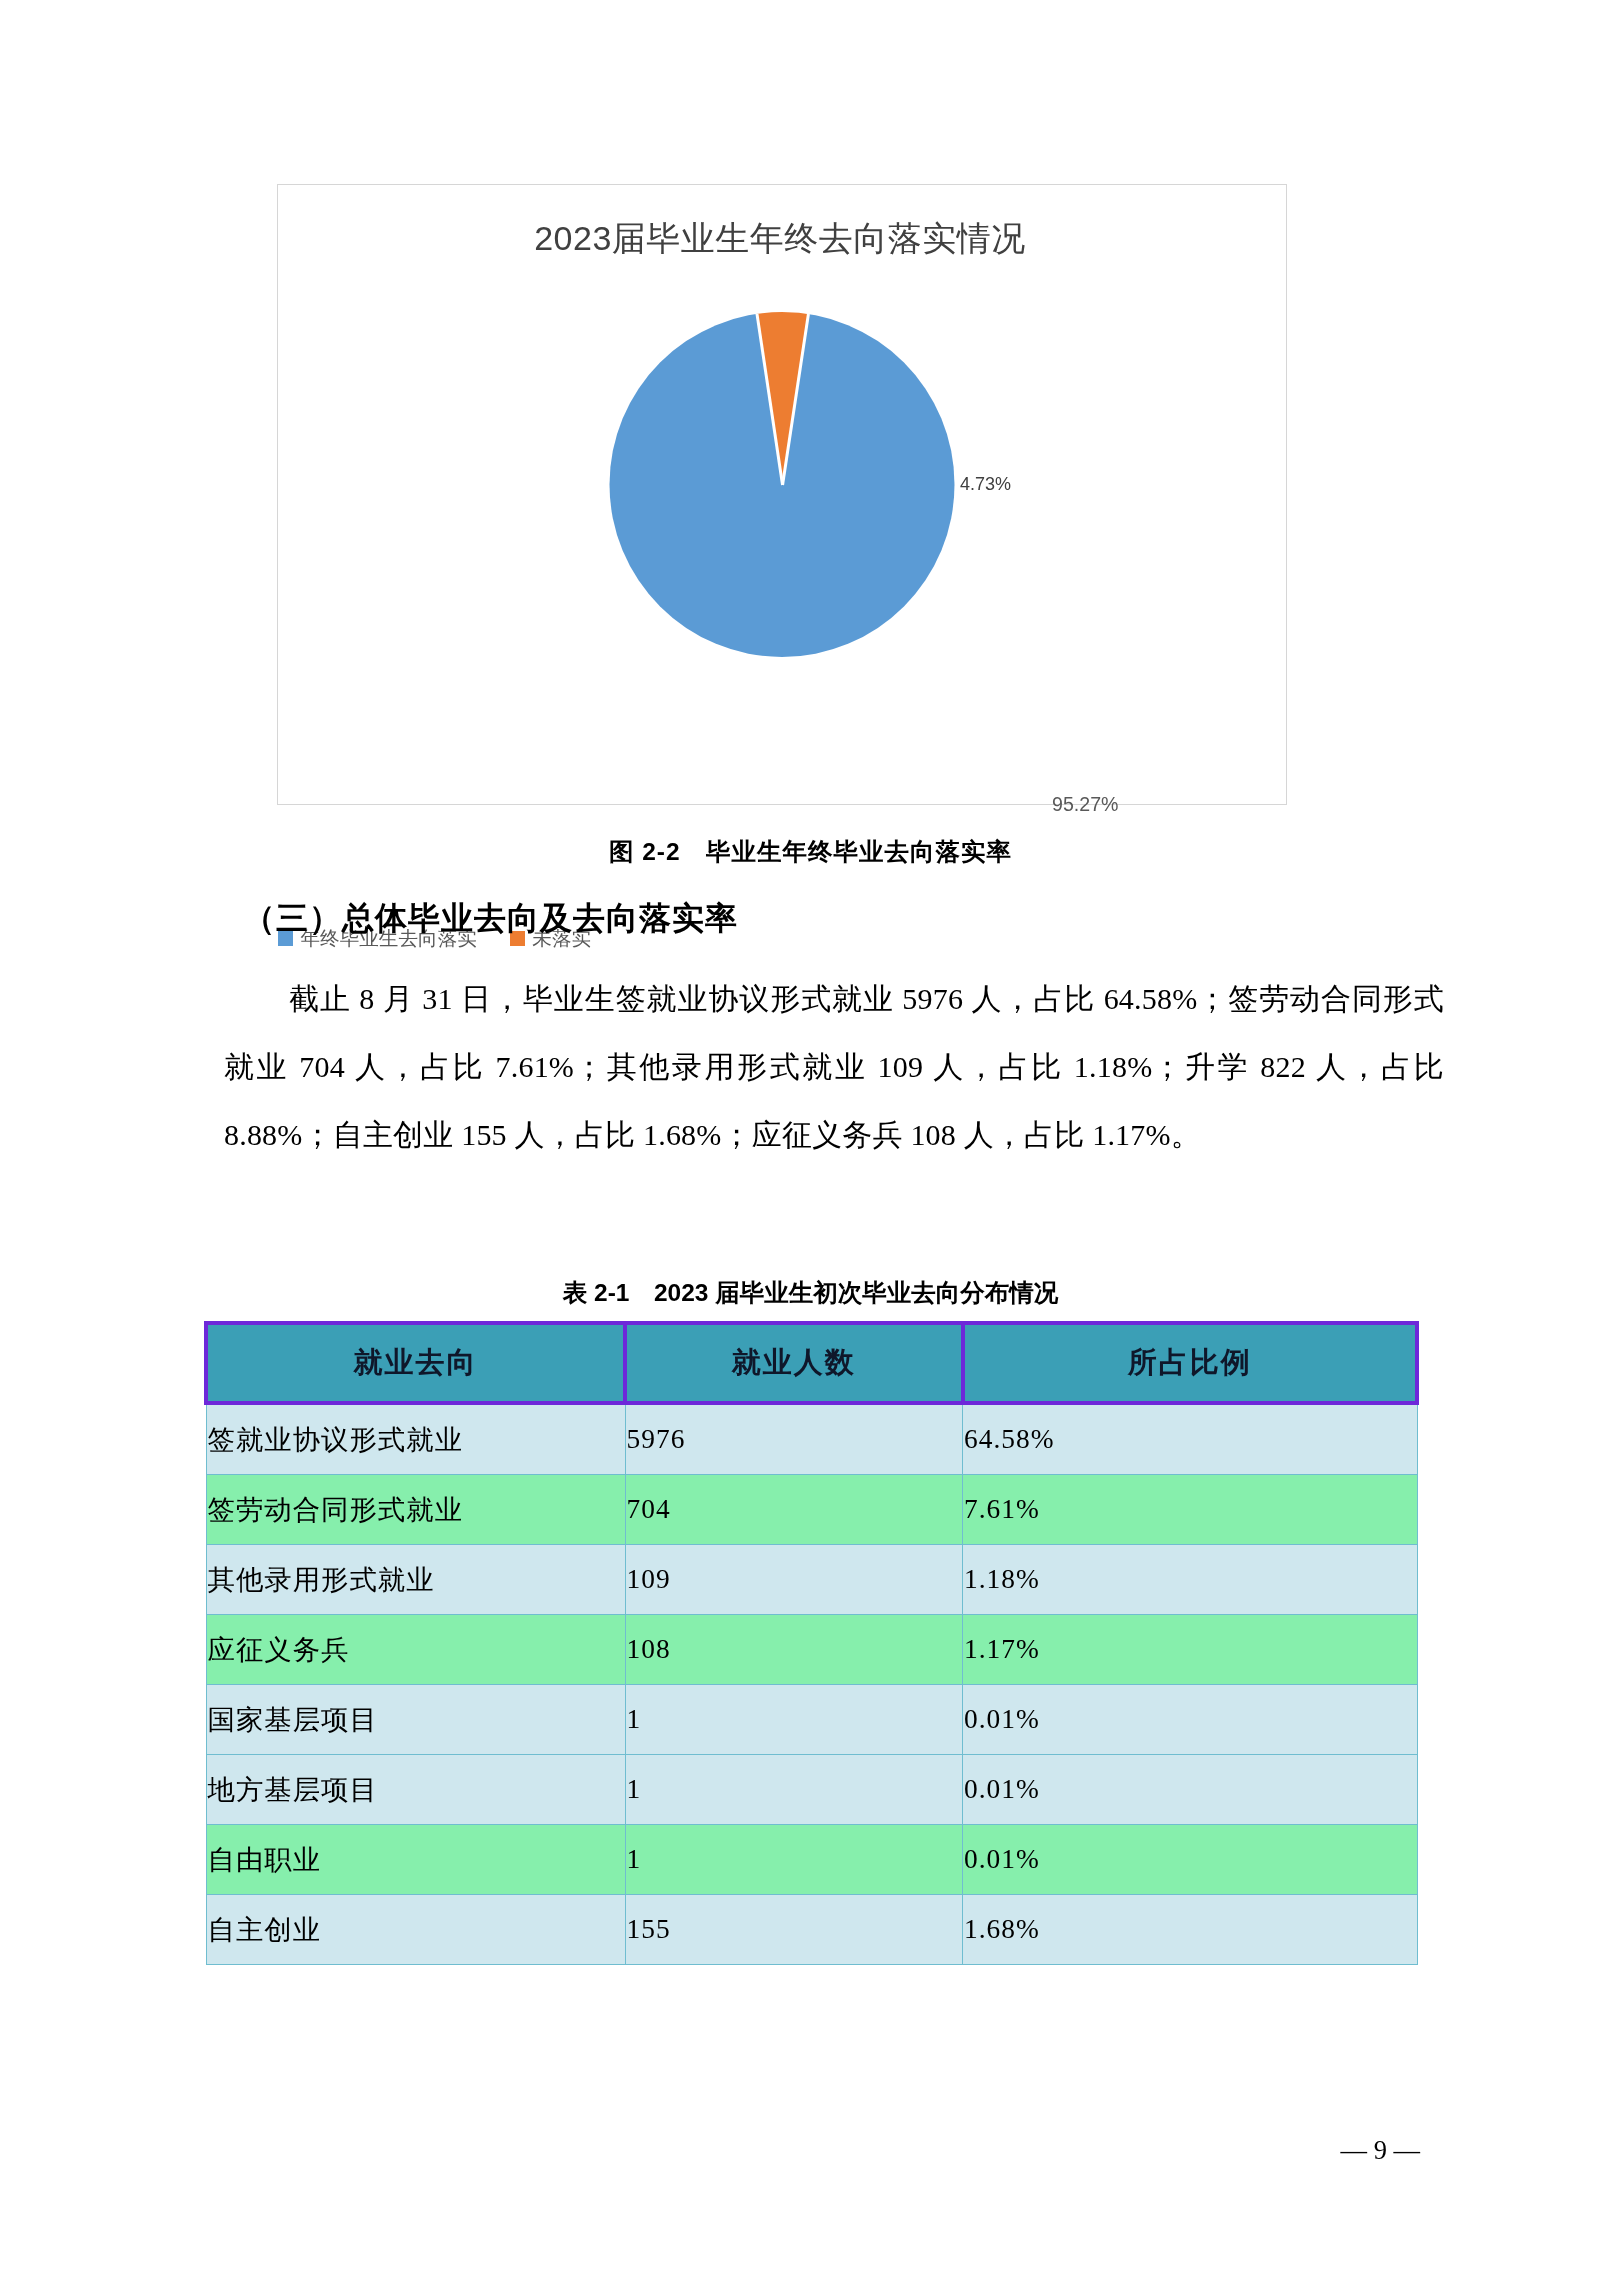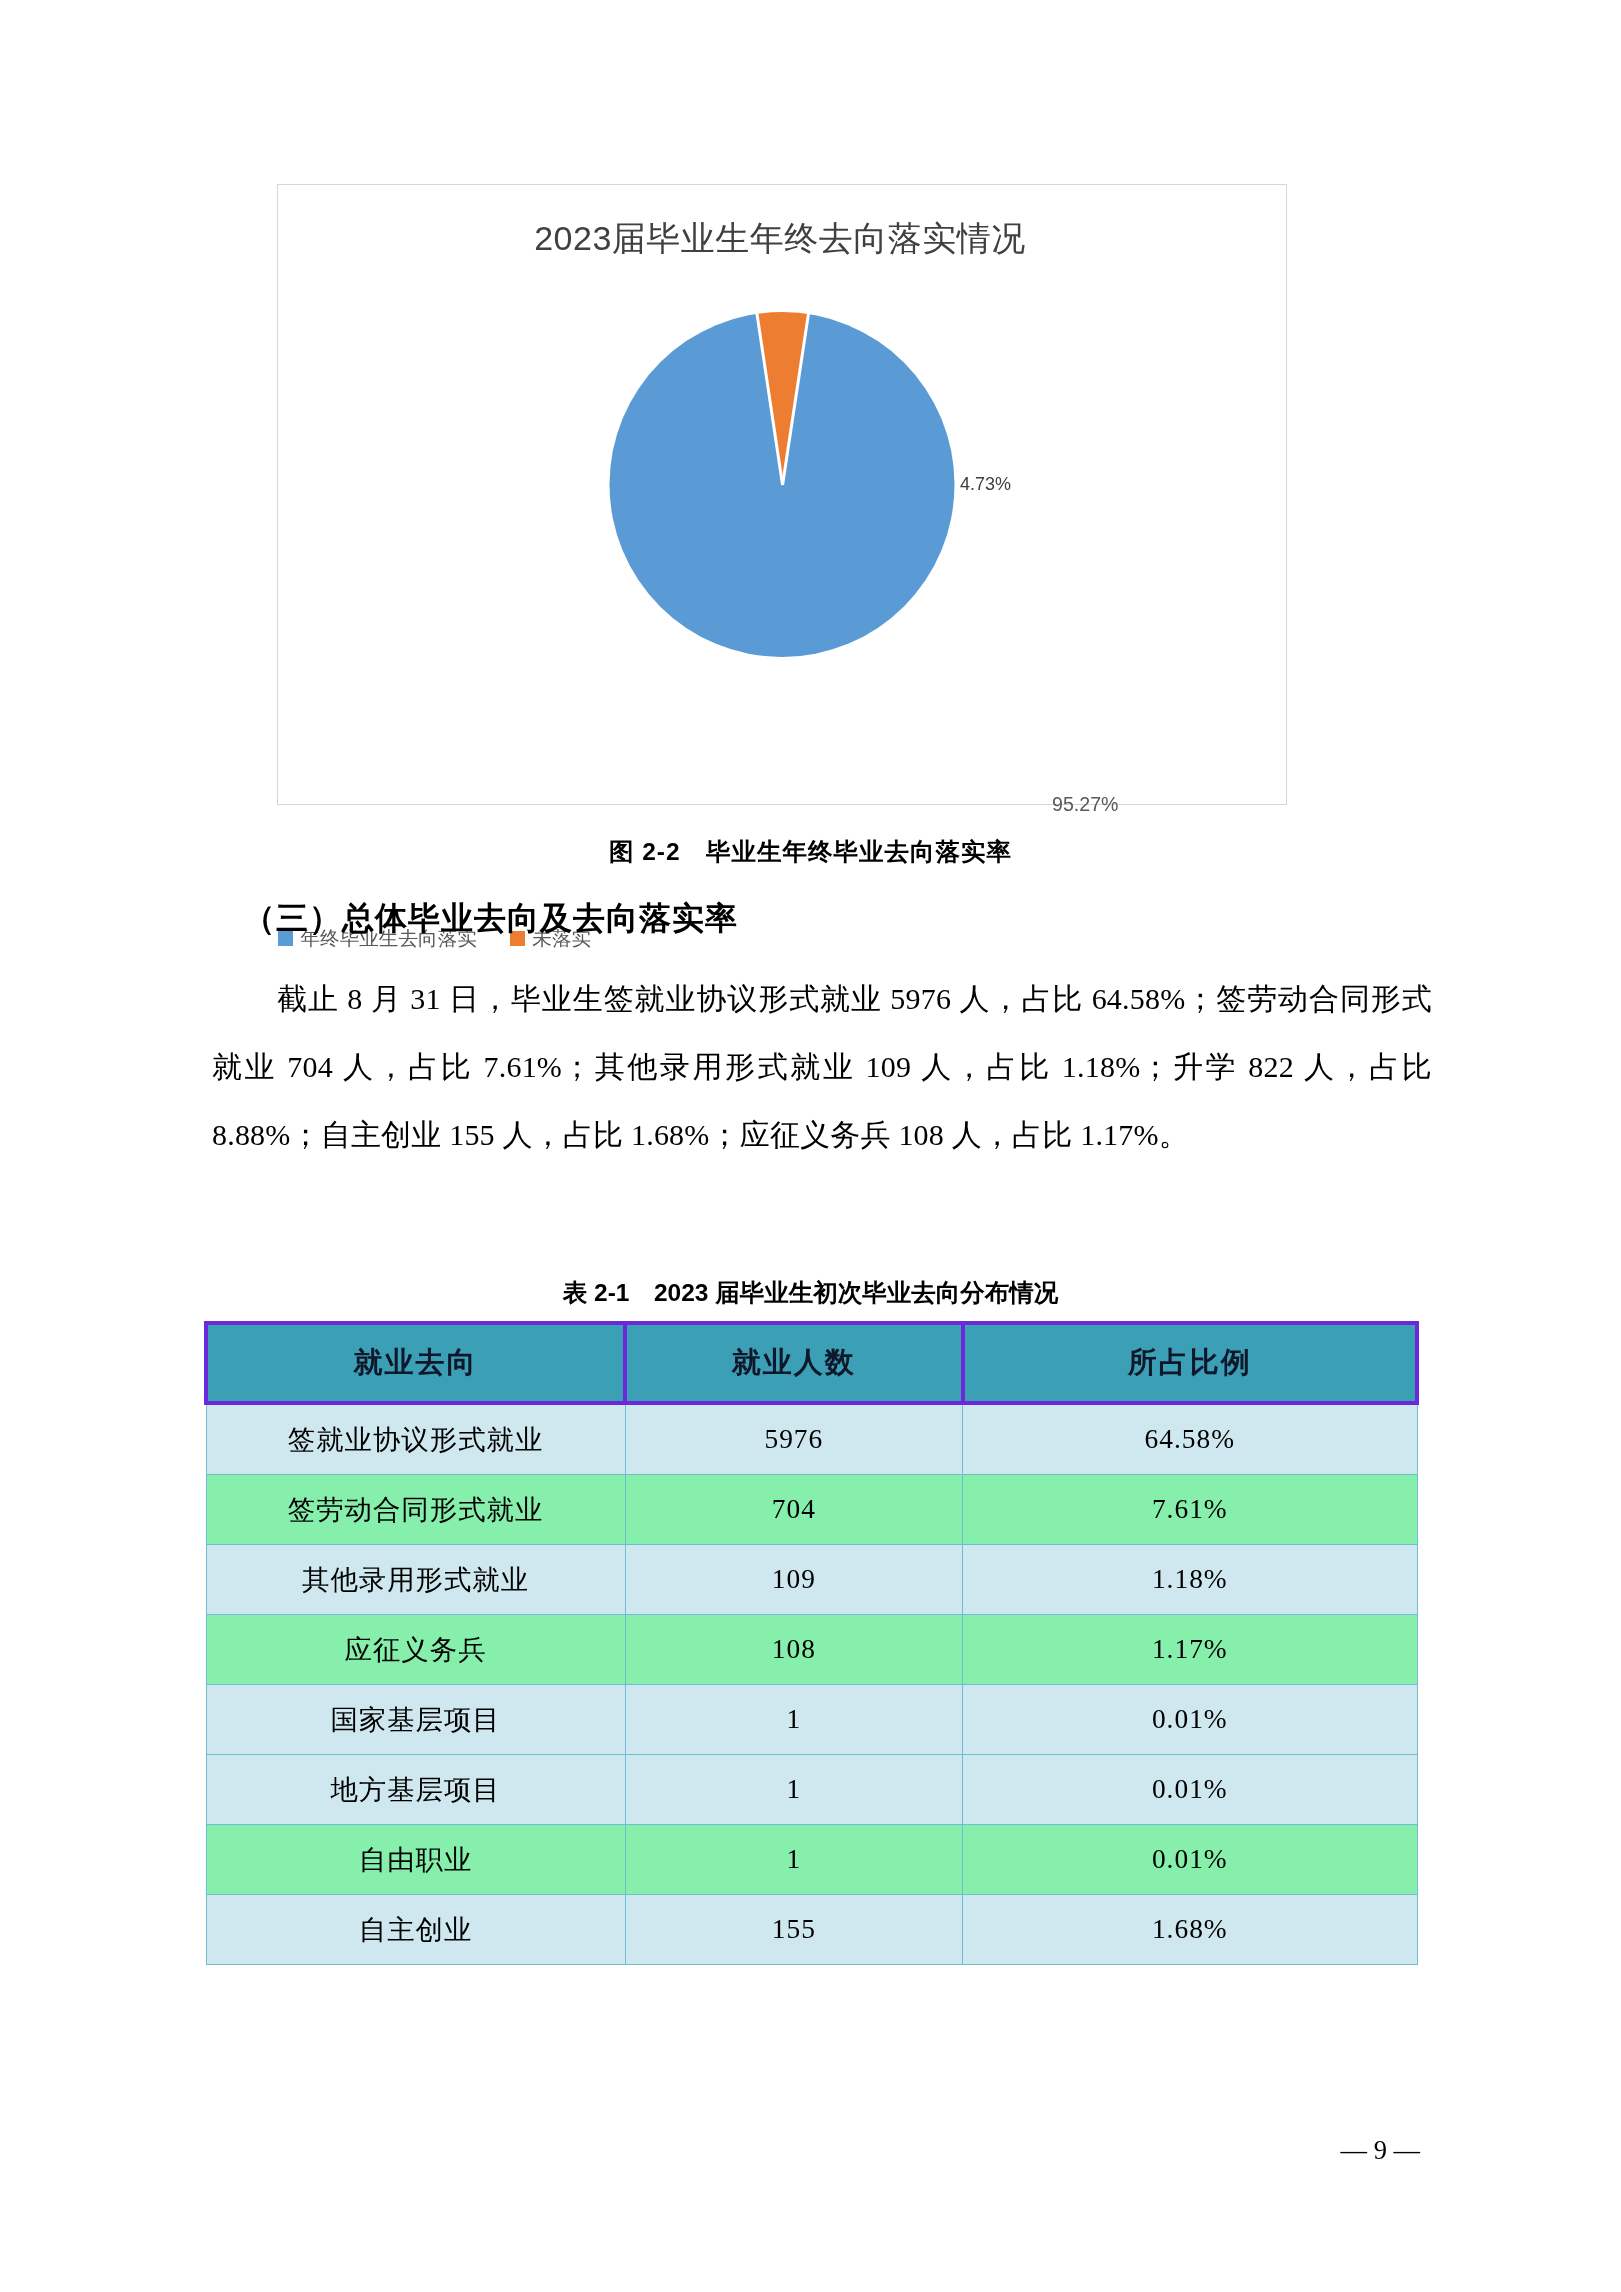--- a/index.html
+++ b/index.html
@@ -120,21 +120,21 @@
     position: absolute;
     left: 243px;
     top: 897px;
     font-family: "Liberation Serif", serif;
     font-weight: bold;
     font-size: 32px;
     letter-spacing: 1px;
   }
   .para {
     position: absolute;
-    left: 212px;
+    left: 224px;
     top: 965px;
     width: 1220px;
     font-size: 30px;
     line-height: 68px;
     text-align: justify;
     text-indent: 65px;
     letter-spacing: 0.2px;
   }
 
   
@@ -160,21 +160,21 @@
     color: #0f172a;
     font-family: "Liberation Sans", sans-serif;
     font-weight: bold;
     font-size: 29px;
     height: 74px;
     border: 4px solid #6d28d9;
     letter-spacing: 2px;
   }
   table.data td {
     height: 67px;
-    text-align: center;
+    text-align: left;
     border: 1px solid #6fbdd0;
     letter-spacing: 1px;
   }
   table.data tr.odd td { background: #cfe7ee; }
   table.data tr.even td { background: #86efac; }
   table.data td.c0 { width: 421px; }
   table.data td.c1 { width: 338px; }
   table.data td.c2 { width: 456px; }
 
   .page-num {

